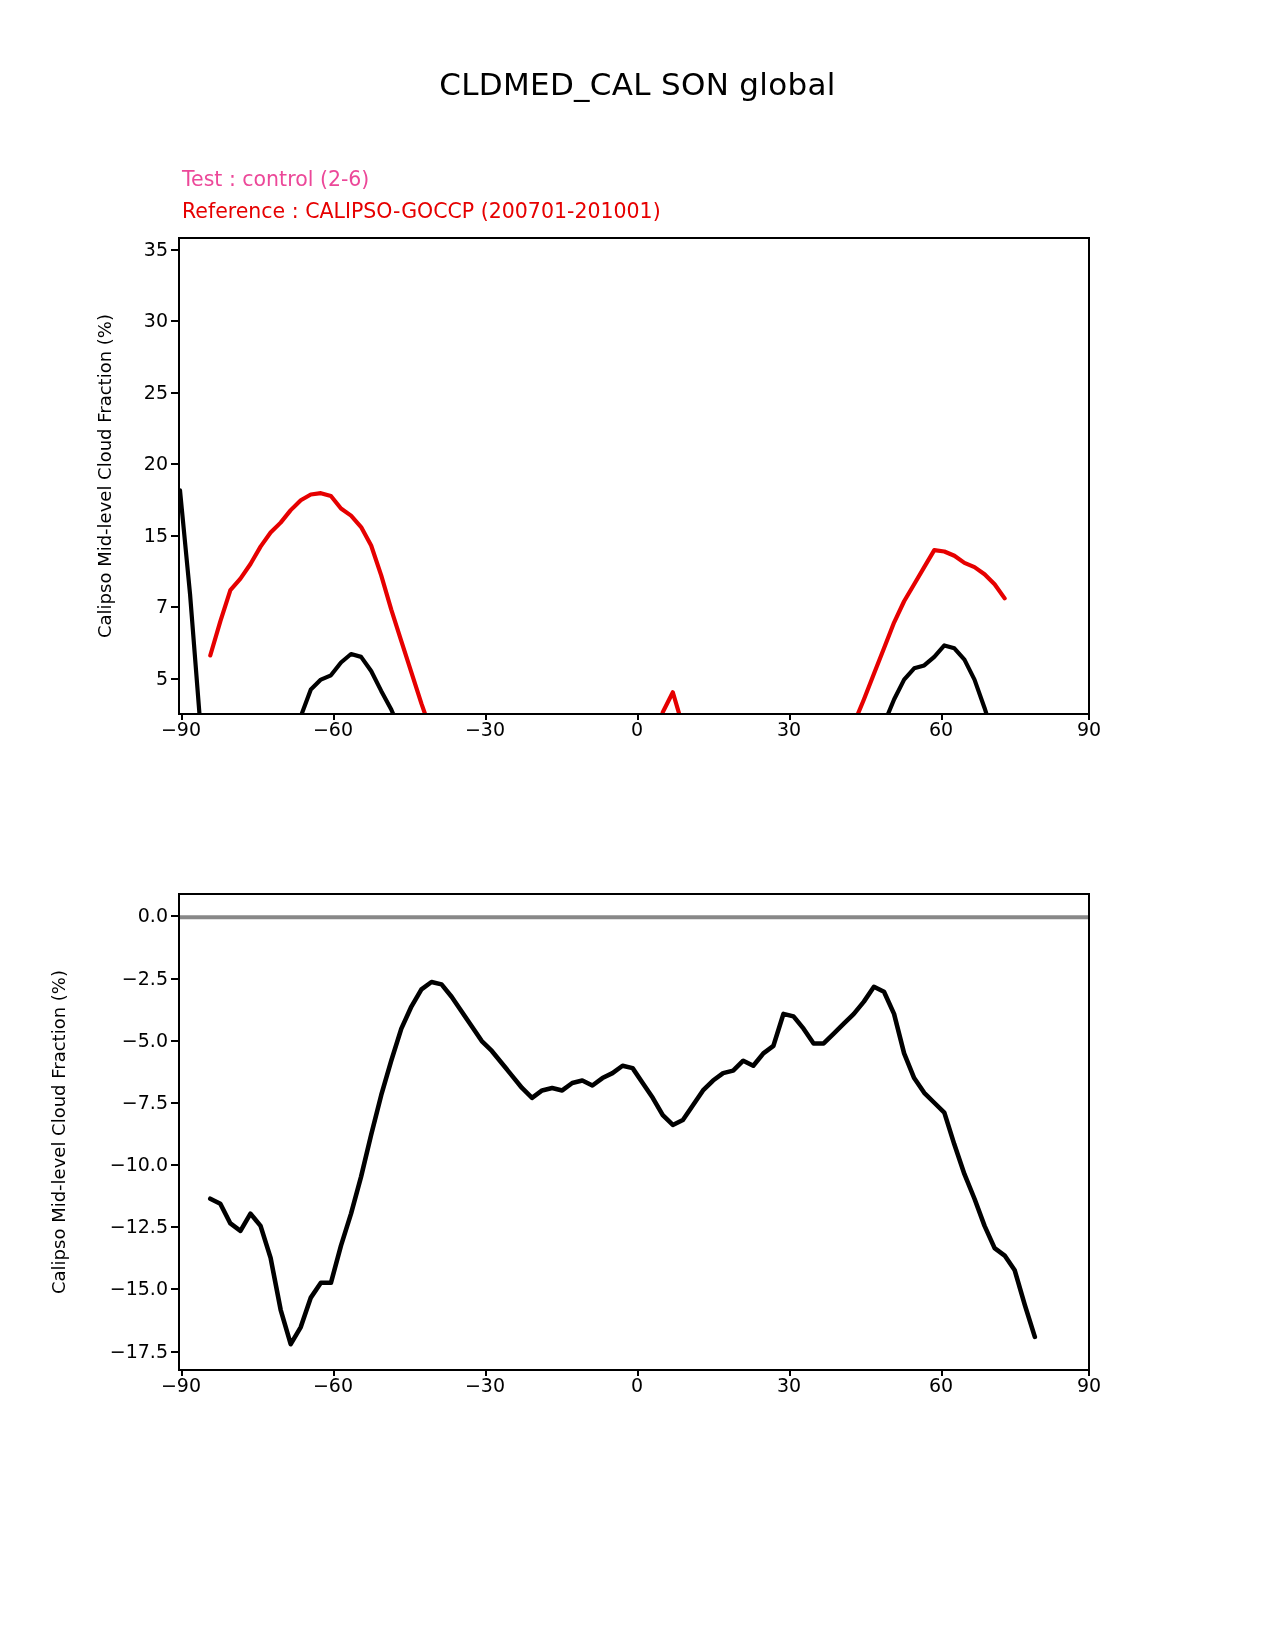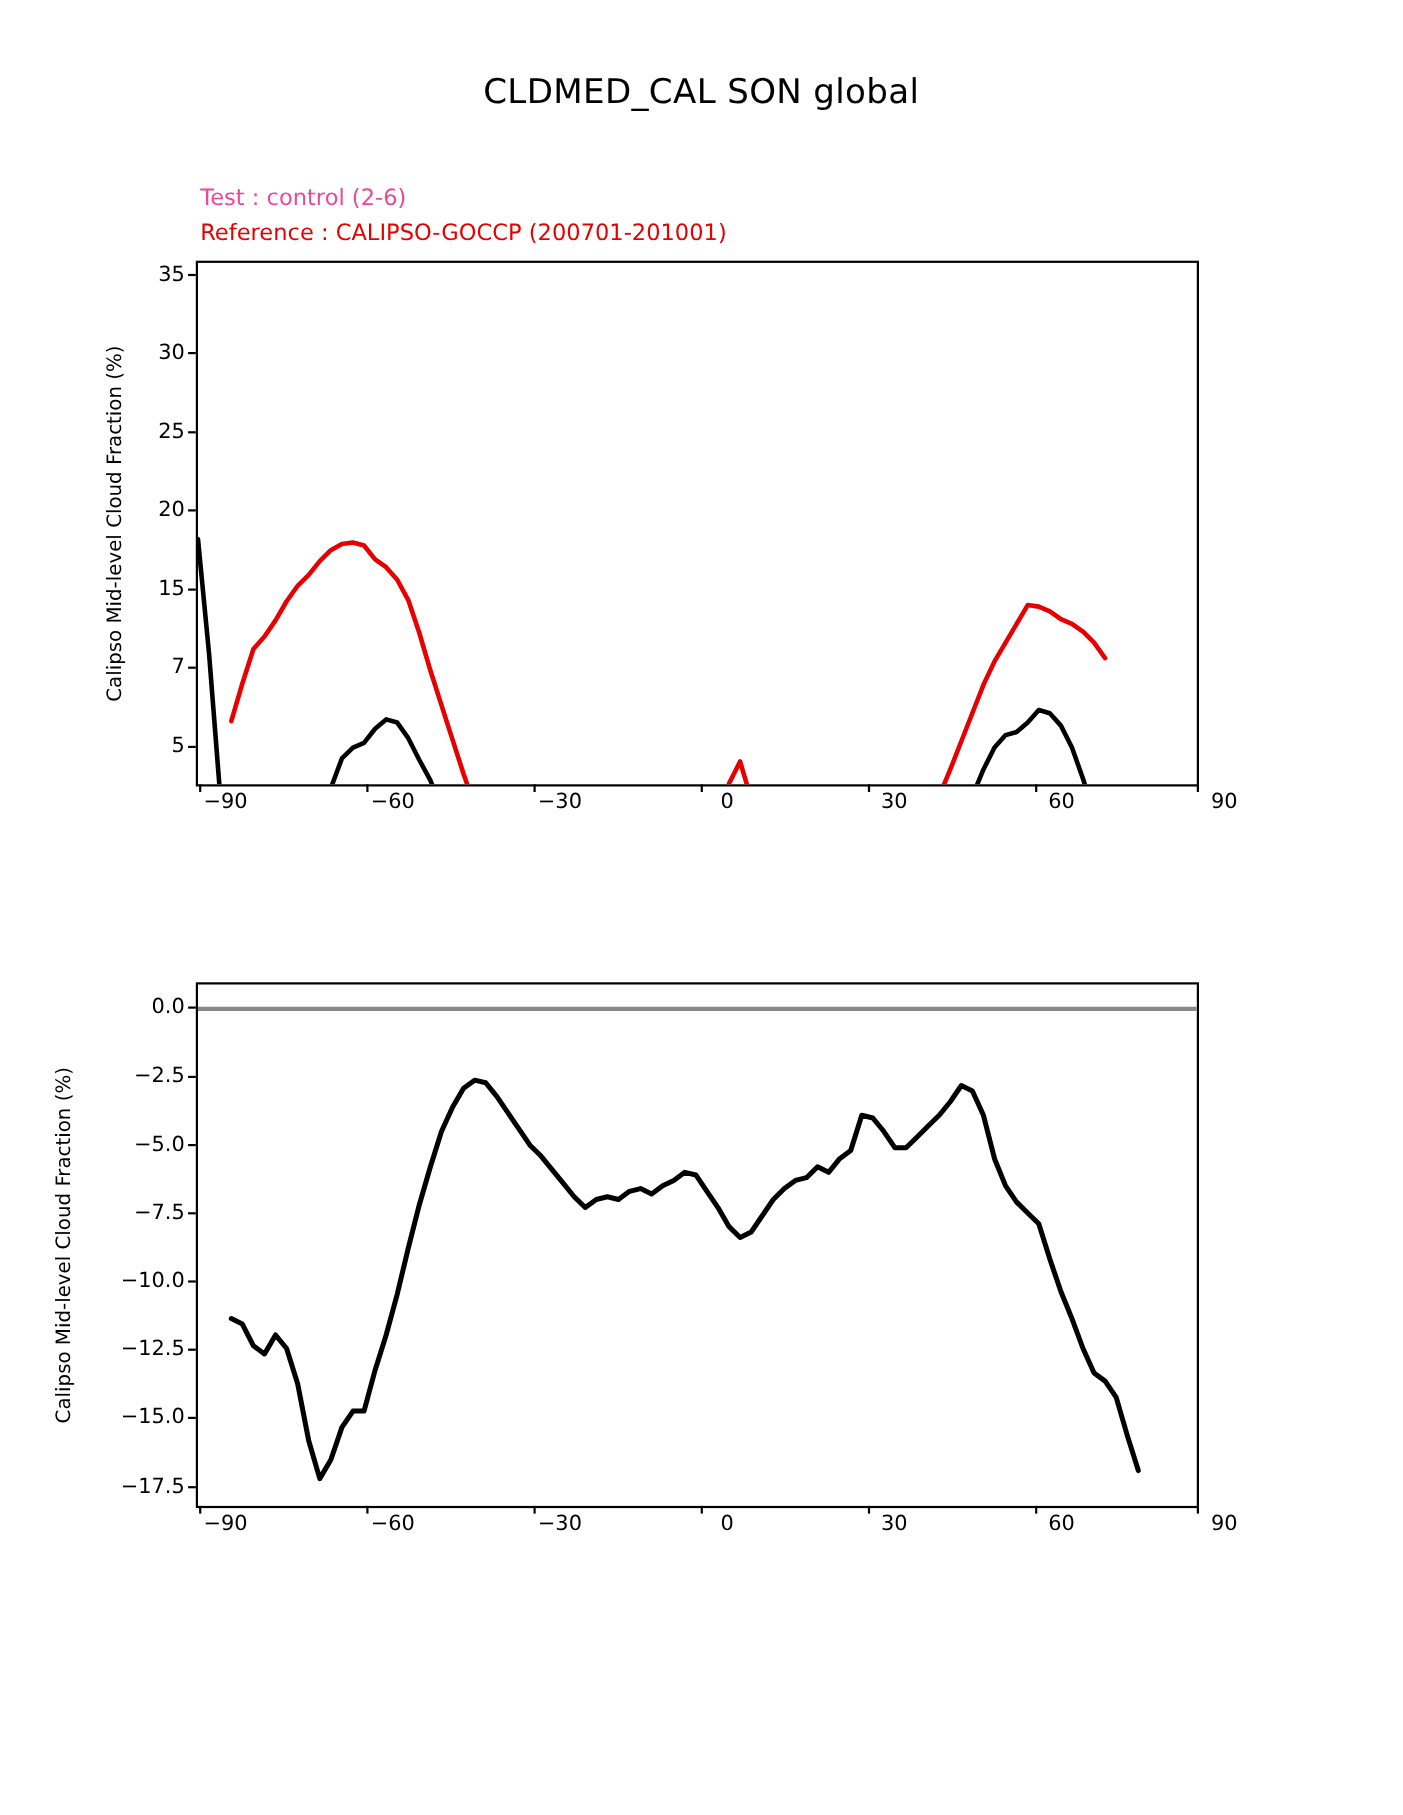--- a/index.html
+++ b/index.html
@@ -86,21 +86,20 @@
     text-align: right;
     white-space: nowrap;
     transform: translateY(-50%);
   }
   .xtick {
     position: absolute;
     font-size: 19px;
     text-align: center;
     white-space: nowrap;
     transform: translateX(-50%);
-    margin-left: 24px;
   }
   .tickmark-y {
     position: absolute;
     width: 7px;
     height: 2px;
     background: #000;
   }
   .tickmark-x {
     position: absolute;
     width: 2px;

